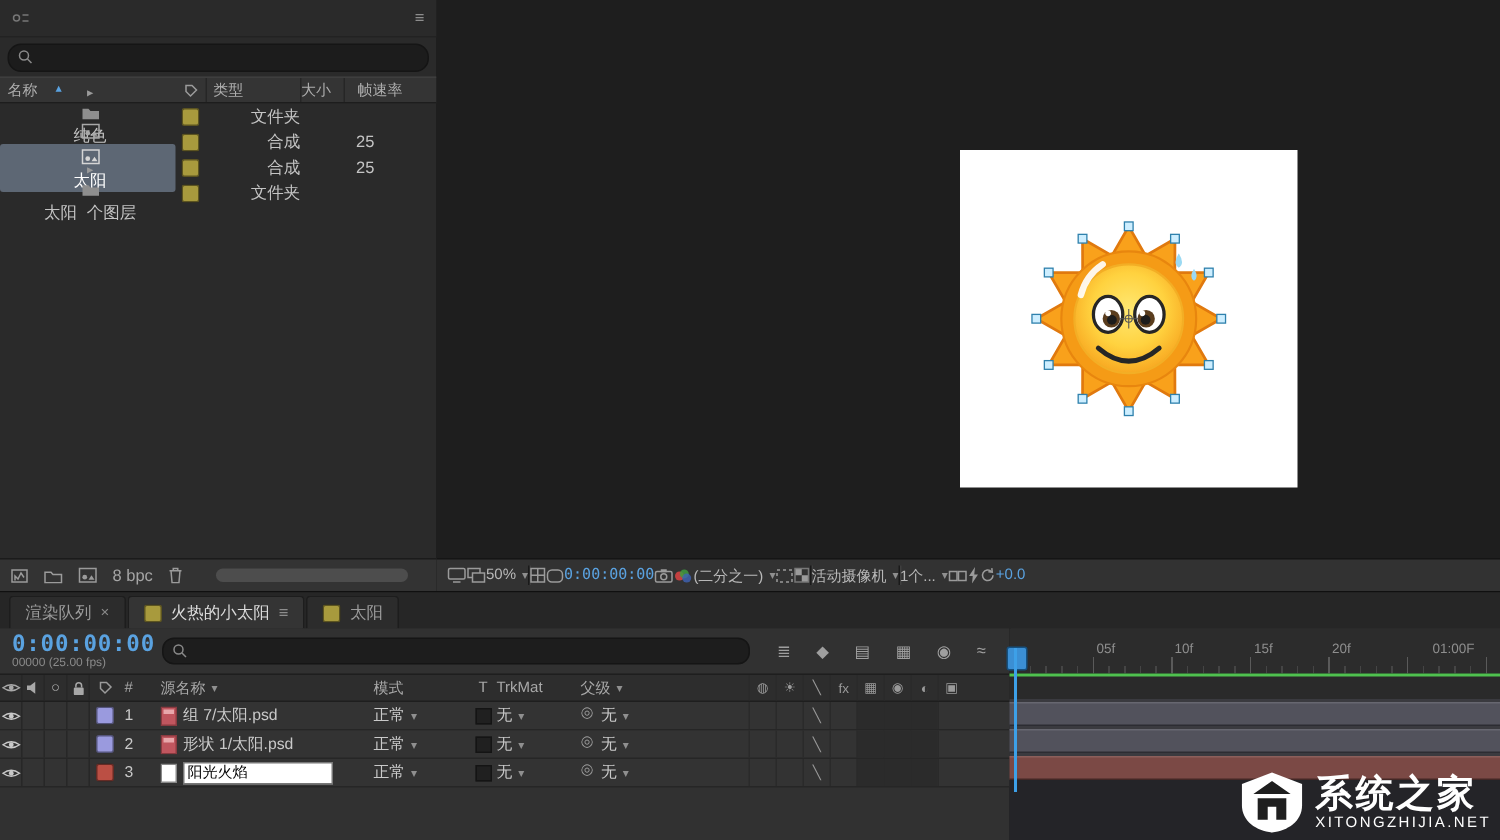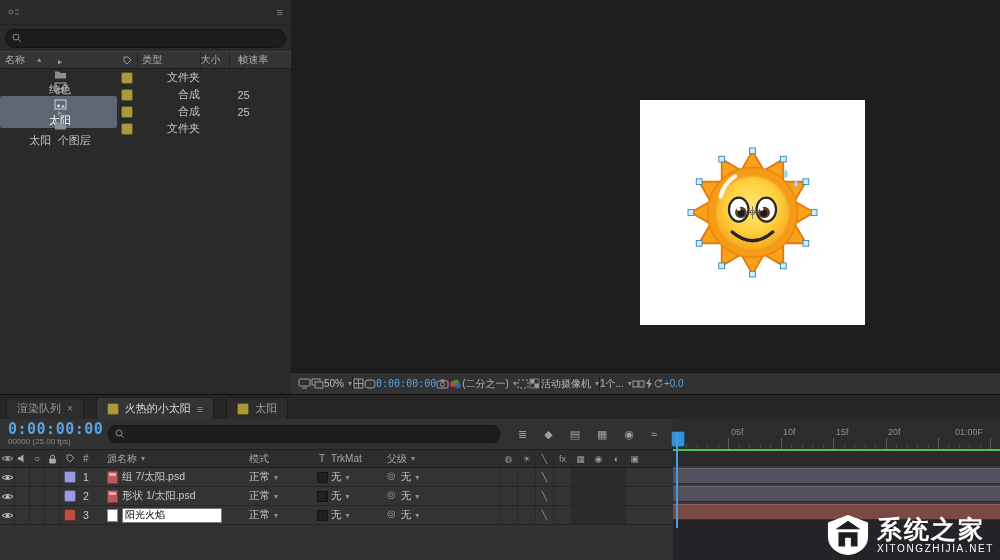--- a/index.html
+++ b/index.html
@@ -38,21 +38,21 @@
 
   
   #vw{position:absolute;left:291px;top:0;width:709px;height:394px;background:#1e1e1e;}
   .canvas{position:absolute;left:349px;top:100px;width:225px;height:225px;background:#fff;}
   .v-toolbar{position:absolute;left:0;right:0;bottom:0;height:21px;background:#323232;border-top:1px solid #151515;
              display:flex;align-items:center;gap:0;padding:0 7px;font-size:10px;color:#b8b8b8;overflow:hidden;white-space:nowrap;}
   .ic{display:inline-flex;align-items:center;justify-content:center;flex:0 0 auto;}
 
   
   #tl{position:absolute;left:0;top:394px;width:1000px;height:166px;background:#2a2a2a;border-top:1px solid #101010;}
-  .tabs{height:24px;display:flex;align-items:flex-end;background:#262626;padding-left:6px;gap:12px;}
+  .tabs{height:24px;display:flex;align-items:flex-end;background:#262626;padding-left:6px;gap:1px;}
   .tab{height:21px;display:flex;align-items:center;gap:6px;padding:0 10px;color:#9c9c9c;background:#2c2c2c;border:1px solid #1d1d1d;border-bottom:none;border-radius:3px 3px 0 0;}
   .tab.active{background:#343434;color:#dadada;}
   .tab .x{color:#8b8b8b;font-size:10px;}
   .tl-body{position:absolute;left:0;right:0;top:24px;bottom:0;background:#313131;}
   .tl-left{position:absolute;left:0;top:0;bottom:0;width:673px;border-right:1px solid #141414;}
   .trow{height:30px;display:flex;align-items:center;padding-left:8px;}
   .tc{font-family:"DejaVu Sans Mono","Liberation Mono",monospace;font-size:15px;font-weight:bold;color:#5aa2e0;line-height:15px;letter-spacing:.5px;}
   .frameinfo{font-size:8px;color:#8a8a8a;}
   .tl-search{width:378px;height:16px;border-radius:8px;background:#1d1d1d;border:1px solid #151515;display:flex;align-items:center;padding:0 6px;gap:4px;margin-left:8px;}
   .tl-search input{flex:1;background:transparent;border:none;outline:none;color:#ccc;font-size:10px;min-width:0;}
@@ -208,20 +208,47 @@
         <span class="iname">太阳 个图层</span>
       </div>
       <div class="c-label">
           <span class="chip" style="background-color: rgb(168, 154, 61);"></span>
         </div>
       <div class="c-type">文件夹</div>
       <div class="c-size"></div>
       <div class="c-fps"></div>
     </div>
 
+    <div class="foot">
+      <span class="ic">
+        <svg width="12" height="10">
+            <rect x="1" y="1" width="10" height="8" fill="none" stroke="#9b9b9b"></rect>
+            <path d="M3 8V5l2 2 2-4 2 3" fill="none" stroke="#9b9b9b"></path>
+          </svg>
+      </span>
+      <span class="ic">
+        <svg width="13" height="10">
+            <path d="M1 2.5h4l1.3 1.5H12v5.5H1z" fill="none" stroke="#9b9b9b"></path>
+          </svg>
+      </span>
+      <span class="ic">
+        <svg width="13" height="11">
+            <rect x="1" y="1" width="11" height="9" fill="none" stroke="#9b9b9b"></rect>
+            <circle cx="4.5" cy="6.8" r="1.6" fill="#9b9b9b"></circle>
+            <path d="M7 8.5l2-3 2 3z" fill="#9b9b9b"></path>
+          </svg>
+      </span>
+      <span style="color:#a5a5a5">8 bpc</span>
+      <span class="ic">
+        <svg width="10" height="11">
+            <path d="M1 2.5h8M3.5 2.5V1h3v1.5M2 2.5l.7 8h4.6l.7-8" fill="none" stroke="#9b9b9b"></path>
+          </svg>
+      </span>
+      <span class="scrollpill"></span>
+    </div>
   </div>
 
   <div id="vw">
     <div class="canvas">
       <svg class="abs" style="left:40px;top:40px" width="145" height="145" viewBox="0 0 200 200">
         <defs>
           <radialGradient id="g1" cx="50%" cy="42%" r="62%">
             <stop offset="0%" stop-color="#ffe872"></stop>
             <stop offset="55%" stop-color="#ffd23f"></stop>
             <stop offset="100%" stop-color="#f7a21d"></stop>

